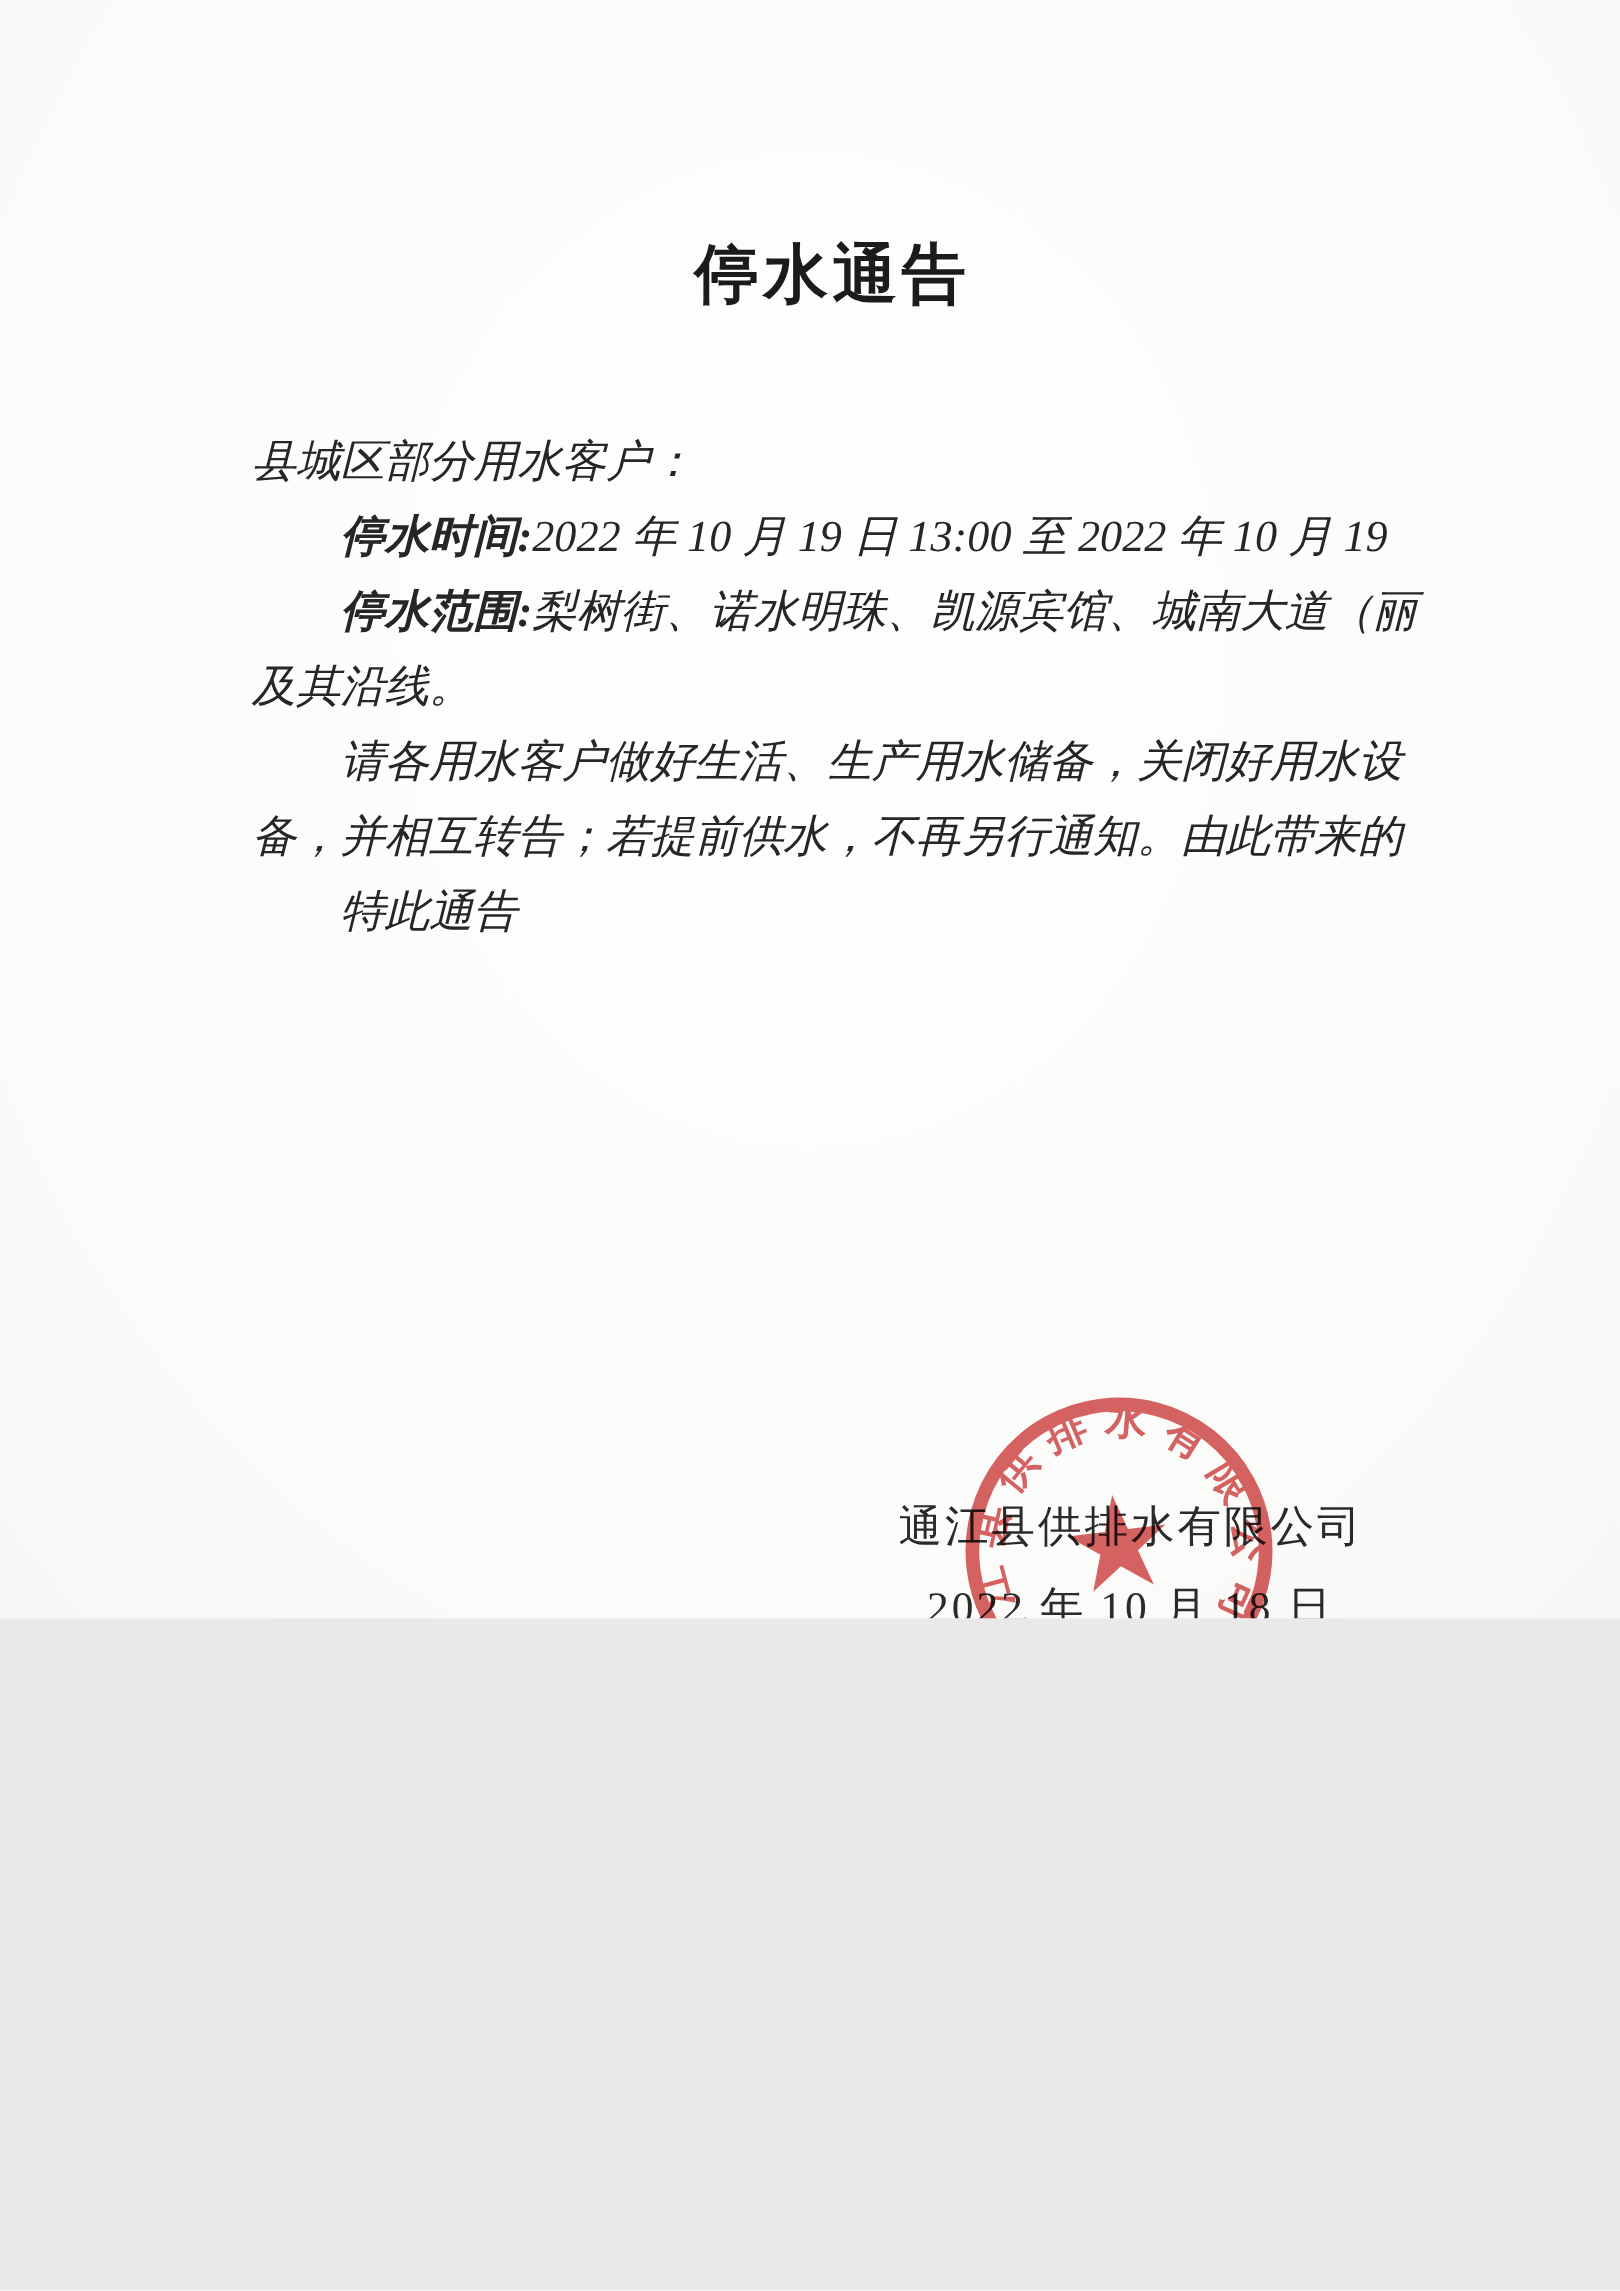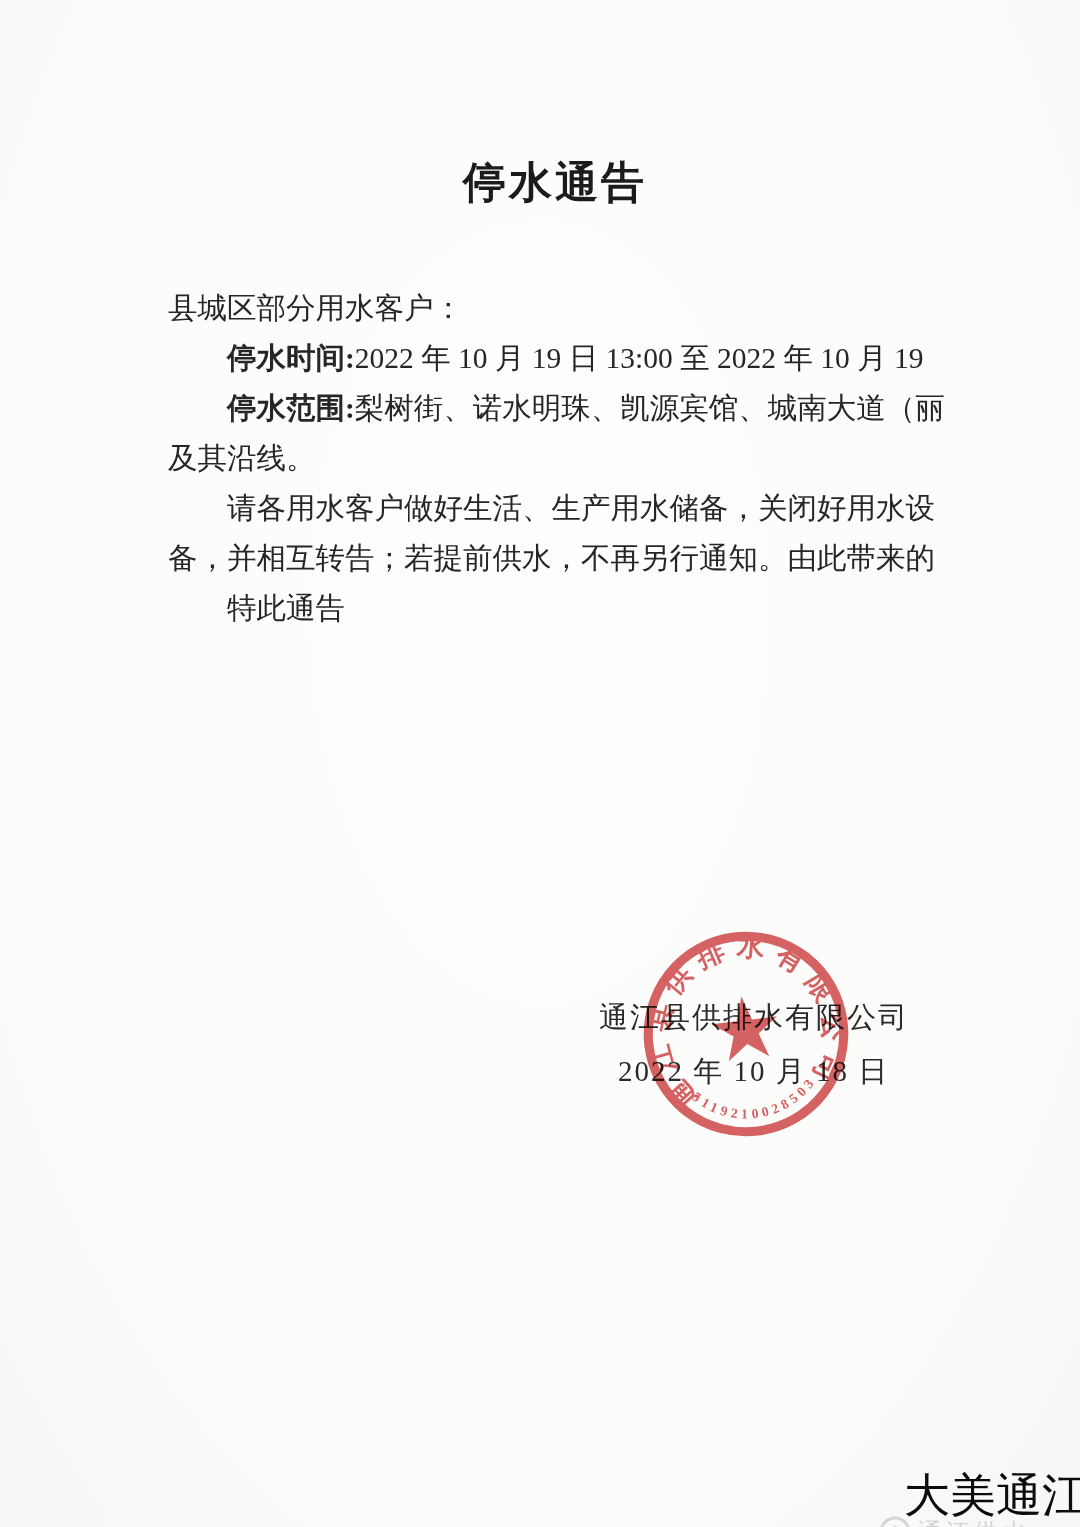--- a/index.html
+++ b/index.html
@@ -1,35 +1,35 @@
 <!DOCTYPE html>
 <html><head>
 <meta charset="utf-8">
 <style>
   html,body{margin:0;padding:0;background:#e9e9e9;}
   .page{
     position:relative;
-    width:1080px;height:1527px;
+    width:1080px;height:1079px;
     margin:0 auto;
     background:#fdfdfc;
     background-image:radial-gradient(ellipse at 50% 40%, #fefefe 0%, #fbfbfa 70%, #f7f7f6 100%);
     overflow:hidden;
     font-family:"Liberation Serif","DejaVu Serif",serif;
     color:#262626;
   }
   .title{
     position:absolute;top:154px;left:15px;width:1080px;
     text-align:center;font-size:43px;font-weight:700;
     letter-spacing:3px;color:#1b1b1b;
   }
   .body-text{
     position:absolute;left:168px;top:283px;width:775px;
     font-size:29.5px;
   }
-  .line{height:50px;line-height:50px;white-space:nowrap;}
+  .line{height:50px;line-height:50px;white-space:nowrap;font-style:italic;}
   .ind{text-indent:59px;}
   .lbl{font-weight:700;text-align:center;}
   .sig-company{
     position:absolute;left:599px;top:998px;
     font-size:29px;letter-spacing:2px;color:#2a2a2a;white-space:nowrap;
   }
   .sig-date{
     position:absolute;left:618px;top:1052px;
     font-size:29px;letter-spacing:2px;color:#2a2a2a;white-space:nowrap;text-align:right;
   }

